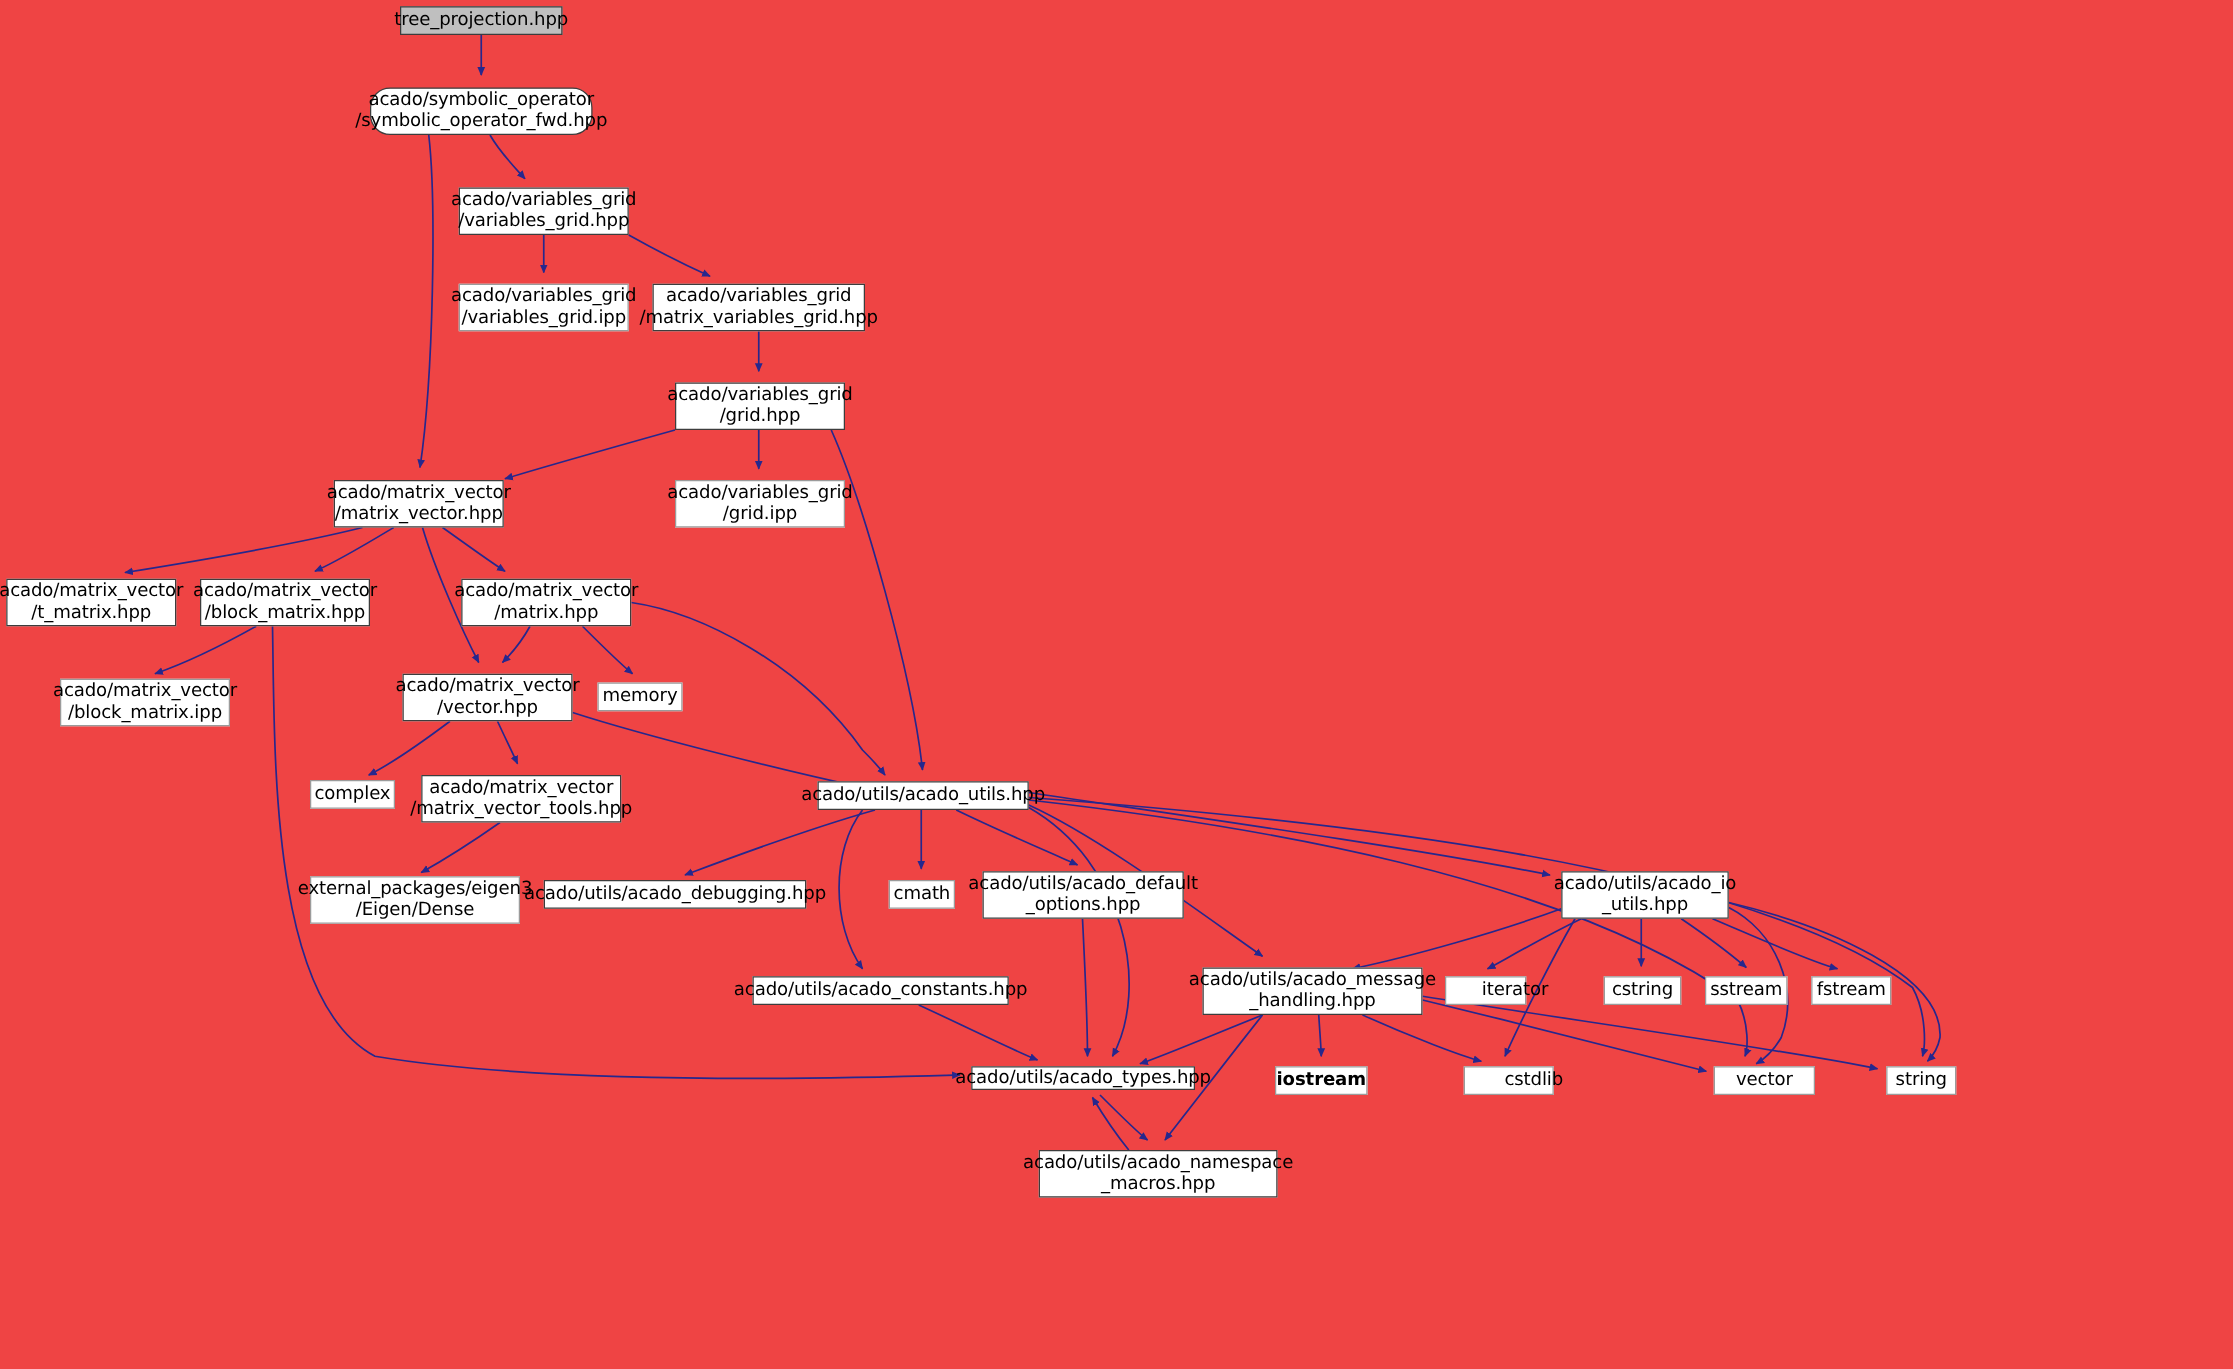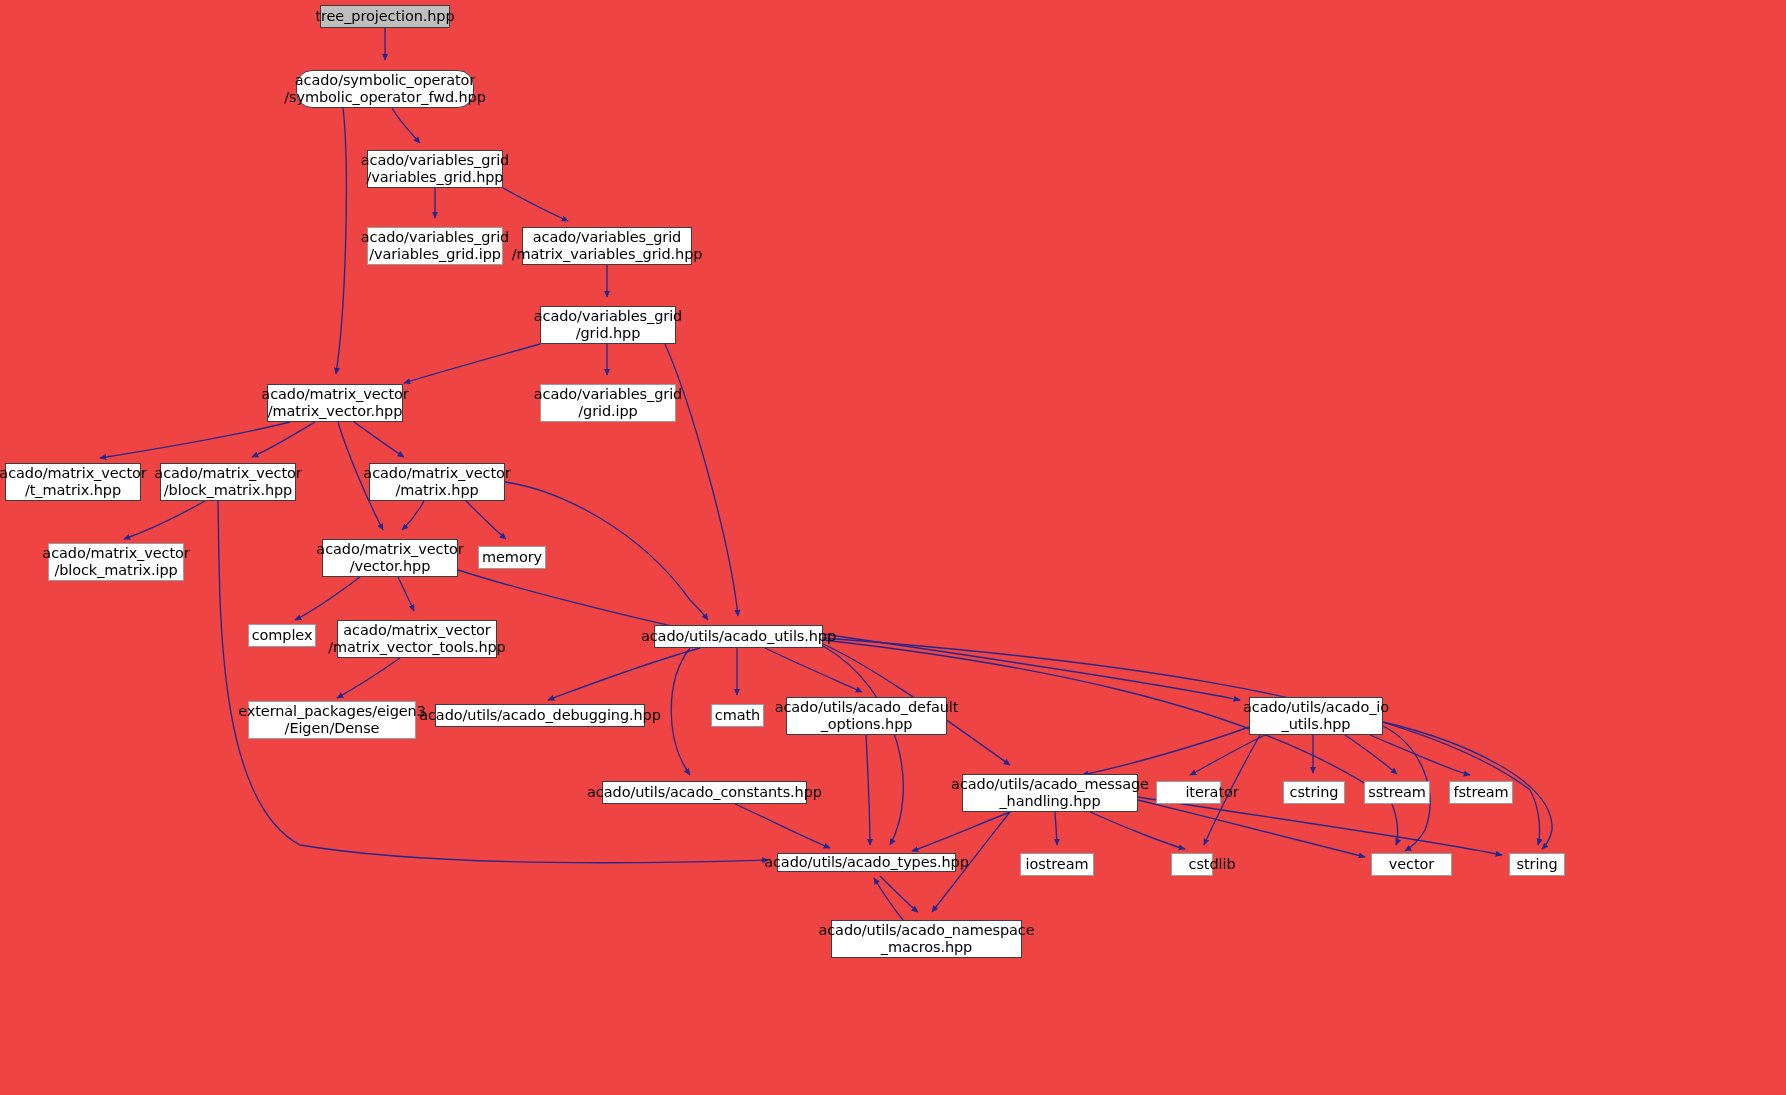--- a/index.html
+++ b/index.html
@@ -155,20 +155,20 @@
       <div class="node solid" style="left: 1249px; top: 697px; width: 134px; height: 38px;"><span class="node-label">acado/utils/acado_io
 _utils.hpp</span></div>
       <div class="node light" style="left: 1156px; top: 781px; width: 65px; height: 23px; padding-left: 47px;"><span class="node-label">iterator</span></div>
       <div class="node light" style="left: 1283px; top: 781px; width: 62px; height: 23px;"><span class="node-label">cstring</span></div>
       <div class="node light" style="left: 1364px; top: 781px; width: 66px; height: 23px;"><span class="node-label">sstream</span></div>
       <div class="node light" style="left: 1449px; top: 781px; width: 64px; height: 23px; justify-content: center;"><span class="node-label">fstream</span></div>
       <div class="node solid" style="left: 602px; top: 781px; width: 205px; height: 23px;"><span class="node-label">acado/utils/acado_constants.hpp</span></div>
       <div class="node solid" style="left: 962px; top: 774px; width: 176px; height: 38px;"><span class="node-label">acado/utils/acado_message
 _handling.hpp</span></div>
       <div class="node solid" style="left: 777px; top: 853px; width: 179px; height: 19px;"><span class="node-label">acado/utils/acado_types.hpp</span></div>
-      <div class="node light" style="left: 1020px; top: 853px; width: 74px; height: 23px;"><span class="node-label">iostream</span></div>
-      <div class="node light" style="left: 1171px; top: 853px; width: 42px; height: 23px; padding-left: 40px;"><span class="node-label">cstdlib</span></div>
+      <div class="node light" style="left: 1020px; top: 853px; width: 74px; height: 23px; font-weight: bold;"><span class="node-label">iostream</span></div>
+      <div class="node light" style="left: 1171px; top: 853px; width: 72px; height: 23px; padding-left: 40px;"><span class="node-label">cstdlib</span></div>
       <div class="node light" style="left: 1371px; top: 853px; width: 81px; height: 23px; text-align: center;"><span class="node-label">vector</span></div>
       <div class="node light" style="left: 1509px; top: 853px; width: 56px; height: 23px;"><span class="node-label">string</span></div>
       <div class="node solid" style="left: 831px; top: 920px; width: 191px; height: 38px;"><span class="node-label">acado/utils/acado_namespace
 _macros.hpp</span></div>
     </div>
 </div>
 
 </body></html>

